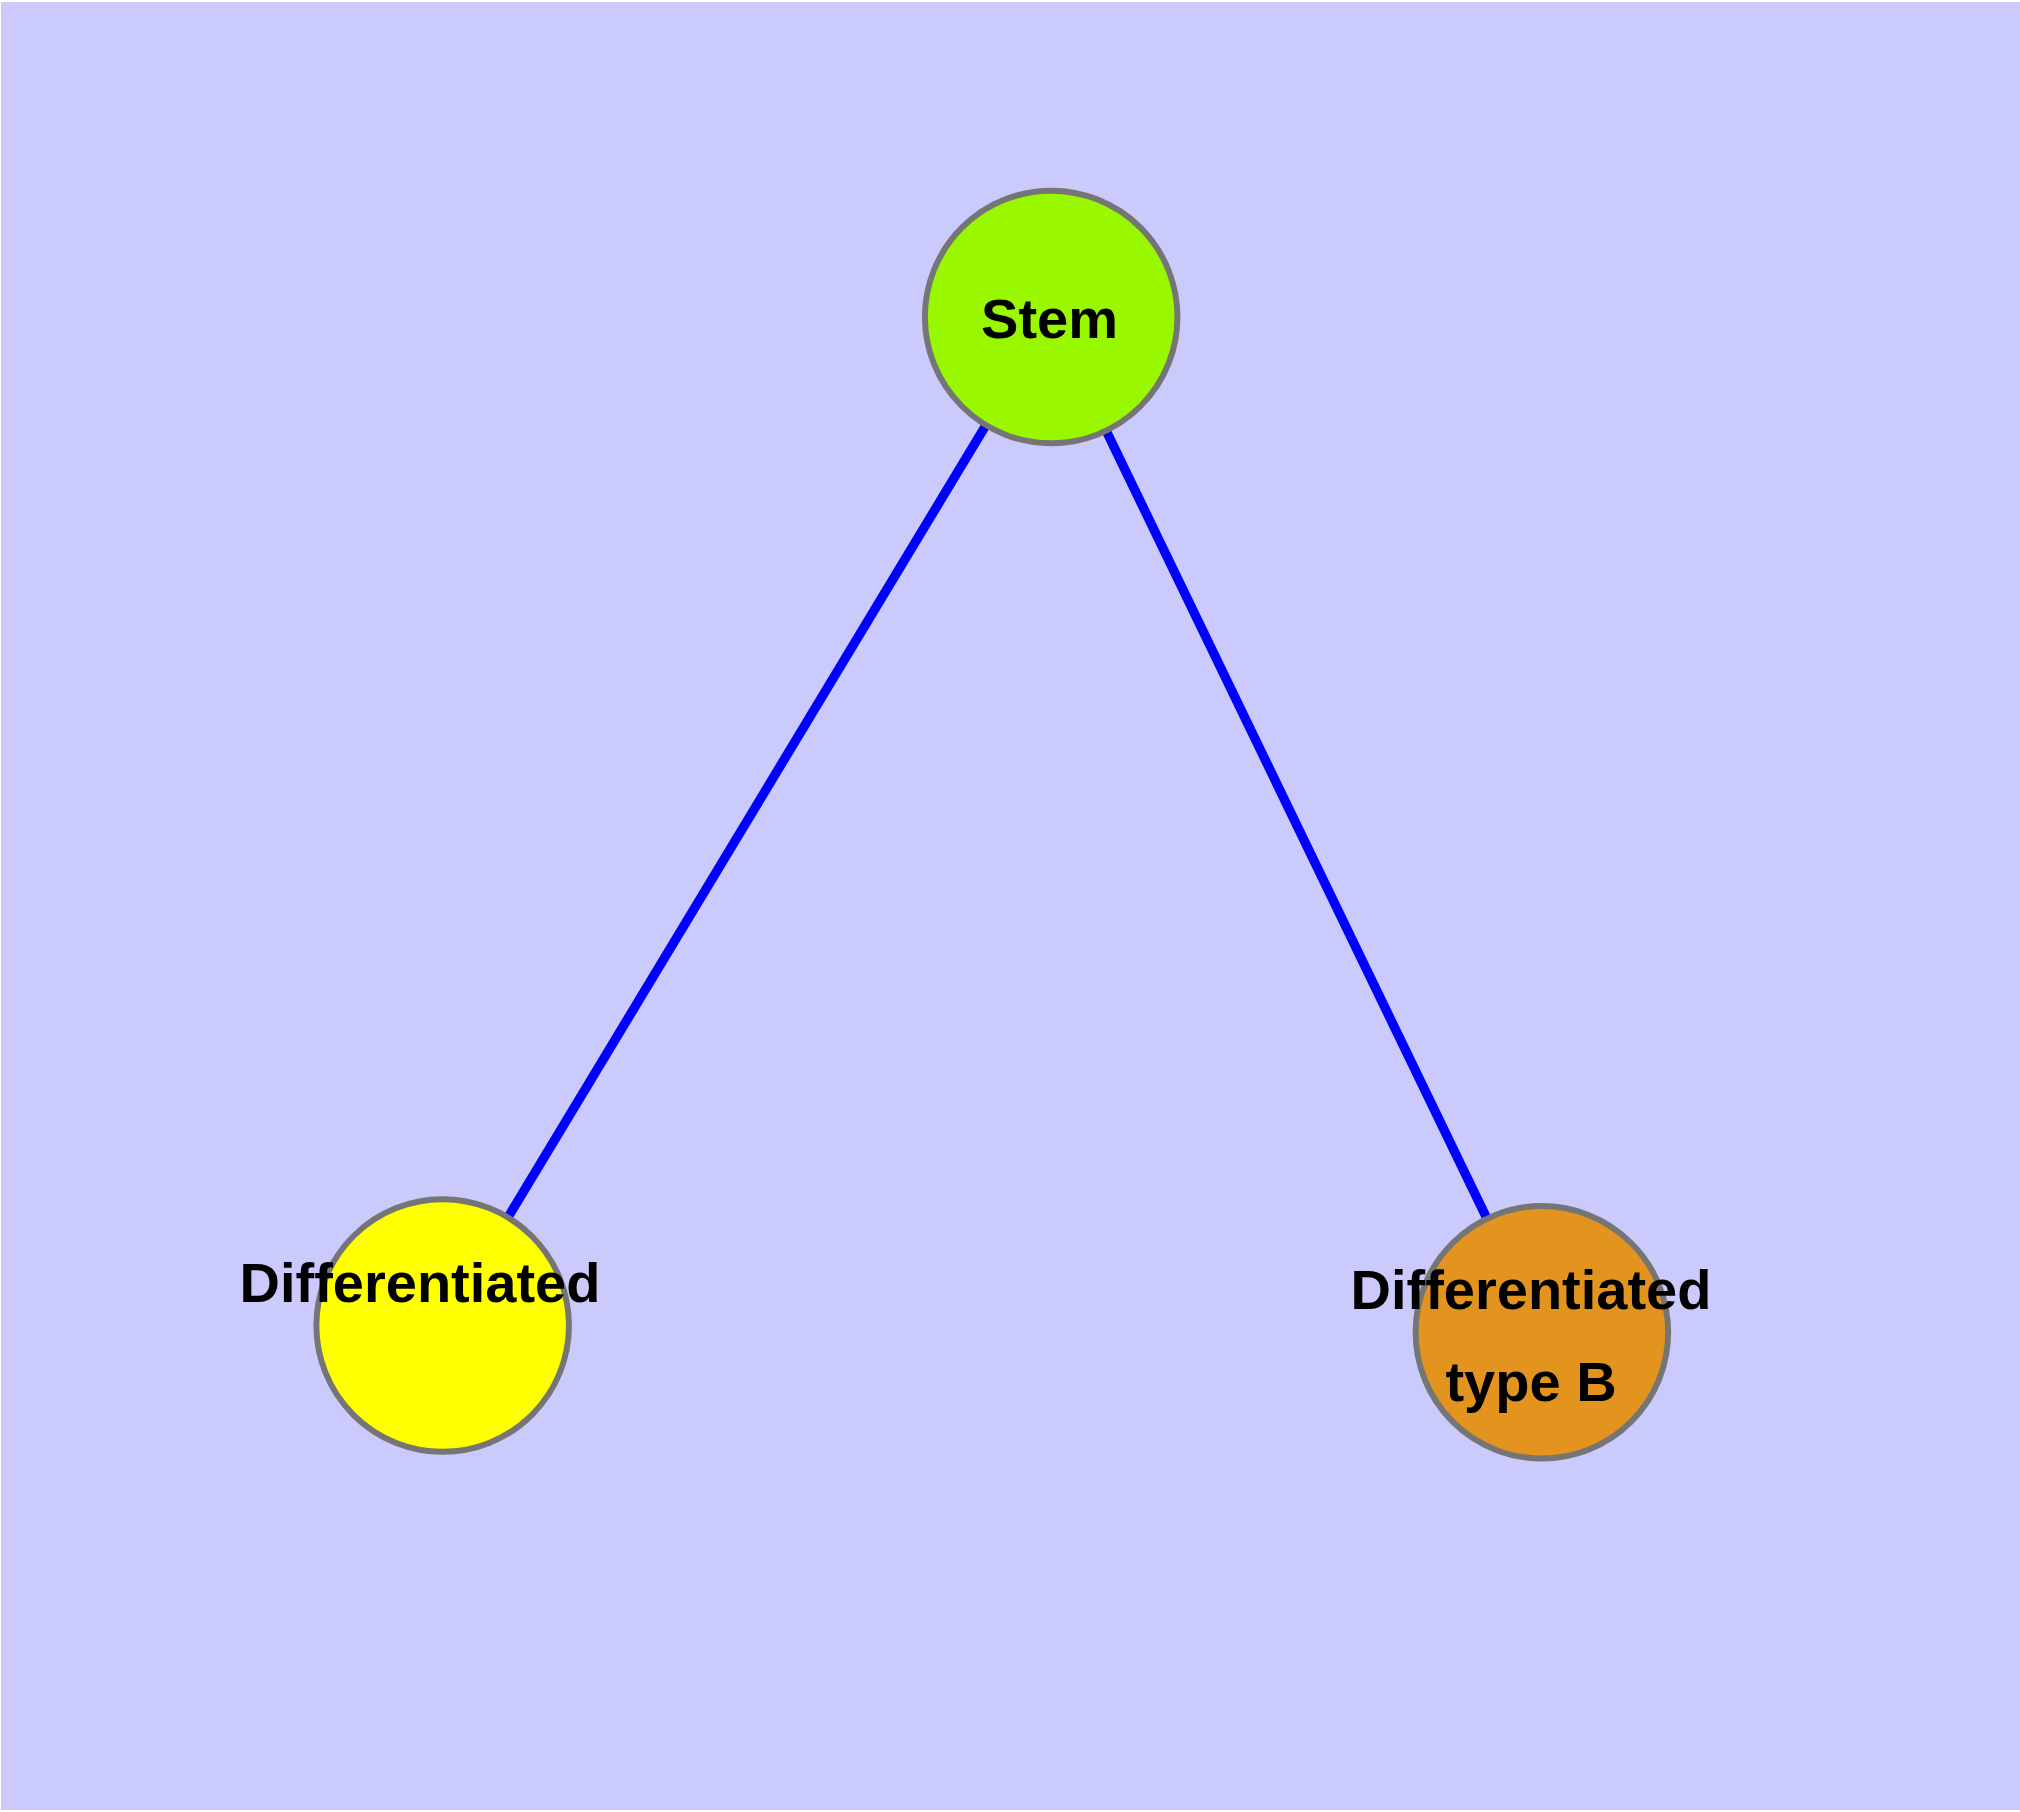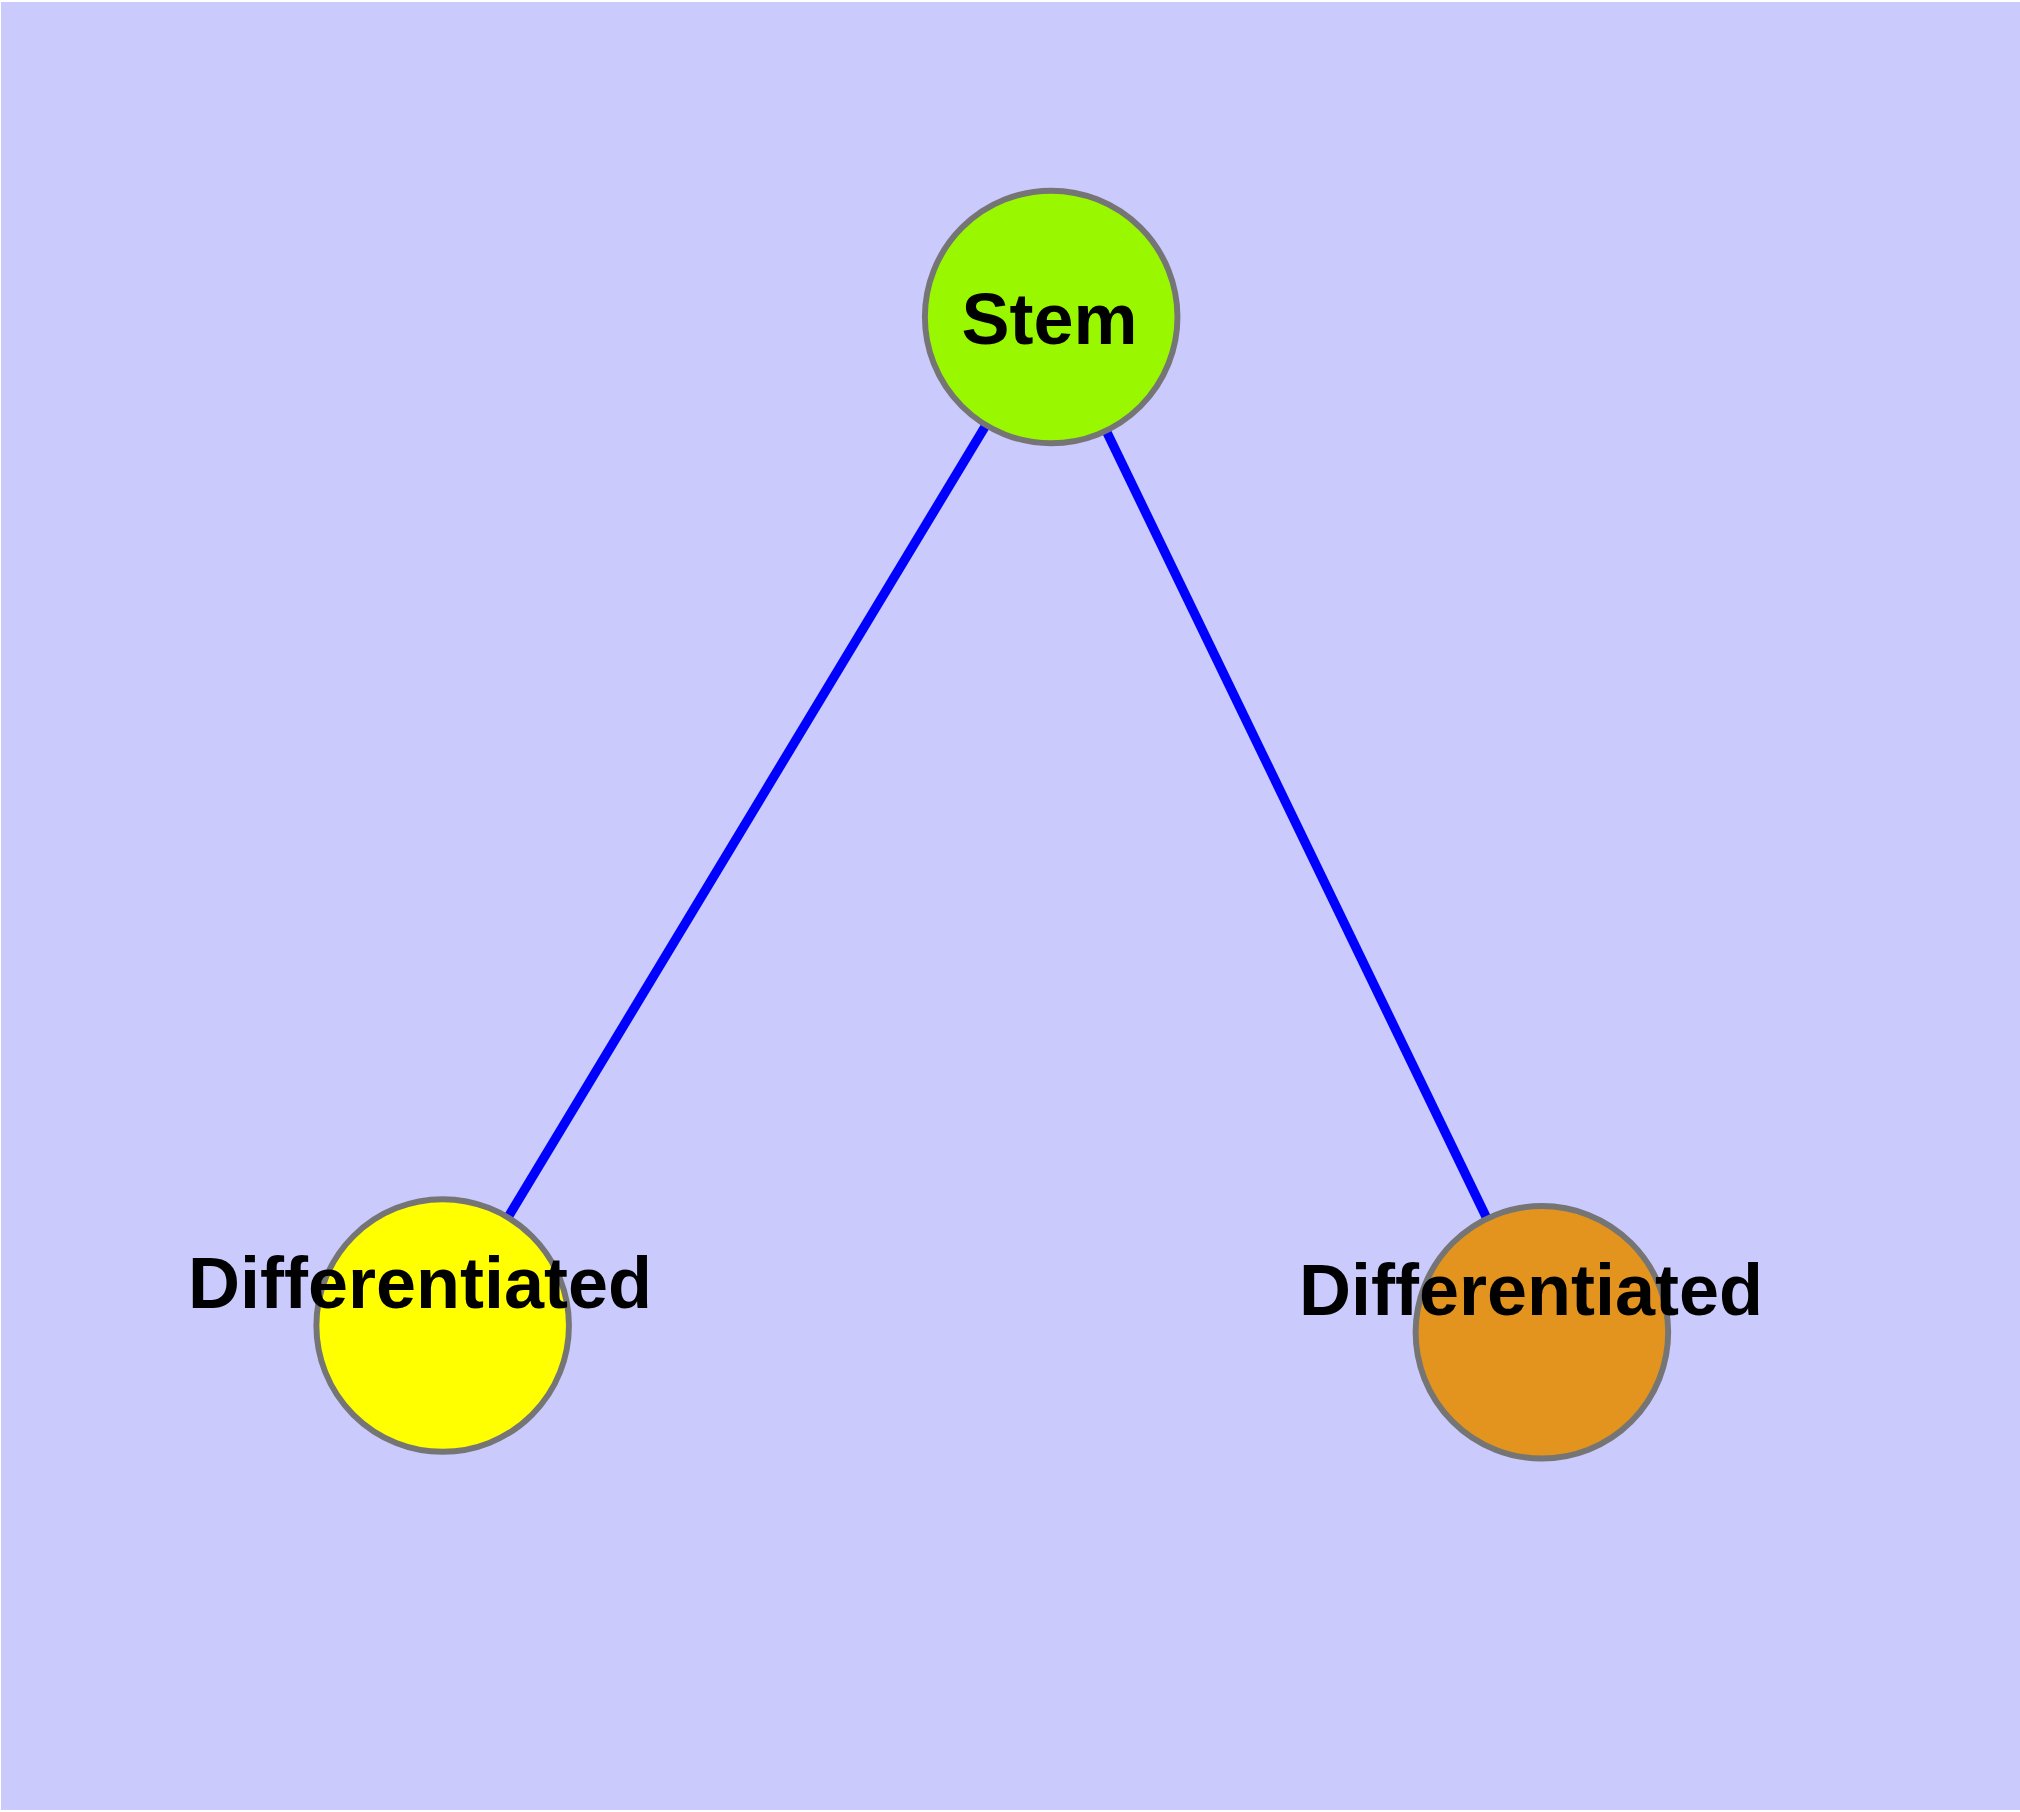--- a/index.html
+++ b/index.html
@@ -30,21 +30,21 @@
     stroke-width: 11;
     fill: none;
   }
   .node {
     stroke: var(--node-border-gray, #757575);
     stroke-width: 7;
   }
   .label {
     position: absolute;
     font-weight: bold;
-    font-size: 72px;
+    font-size: 56px;
     line-height: 92px;
     color: var(--label-black, #000000);
     text-align: center;
     white-space: nowrap;
   }
   .label .line { display: block; }
   .label-stem { left: 795px;  top: 273px;  width: 509px; }
   .label-a    { left: 81px;   top: 1237px; width: 678px; }
   .label-b    { left: 1192px; top: 1244px; width: 678px; }
 </style>
@@ -66,15 +66,16 @@
   <div class="label label-stem">
     <span class="line">Stem</span>
   </div>
 
   <div class="label label-a">
     <span class="line">Differentiated</span>
   </div>
 
   <div class="label label-b">
     <span class="line">Differentiated</span>
+    <span class="line">type B</span>
   </div>
 </div>
 
 
 </body></html>

